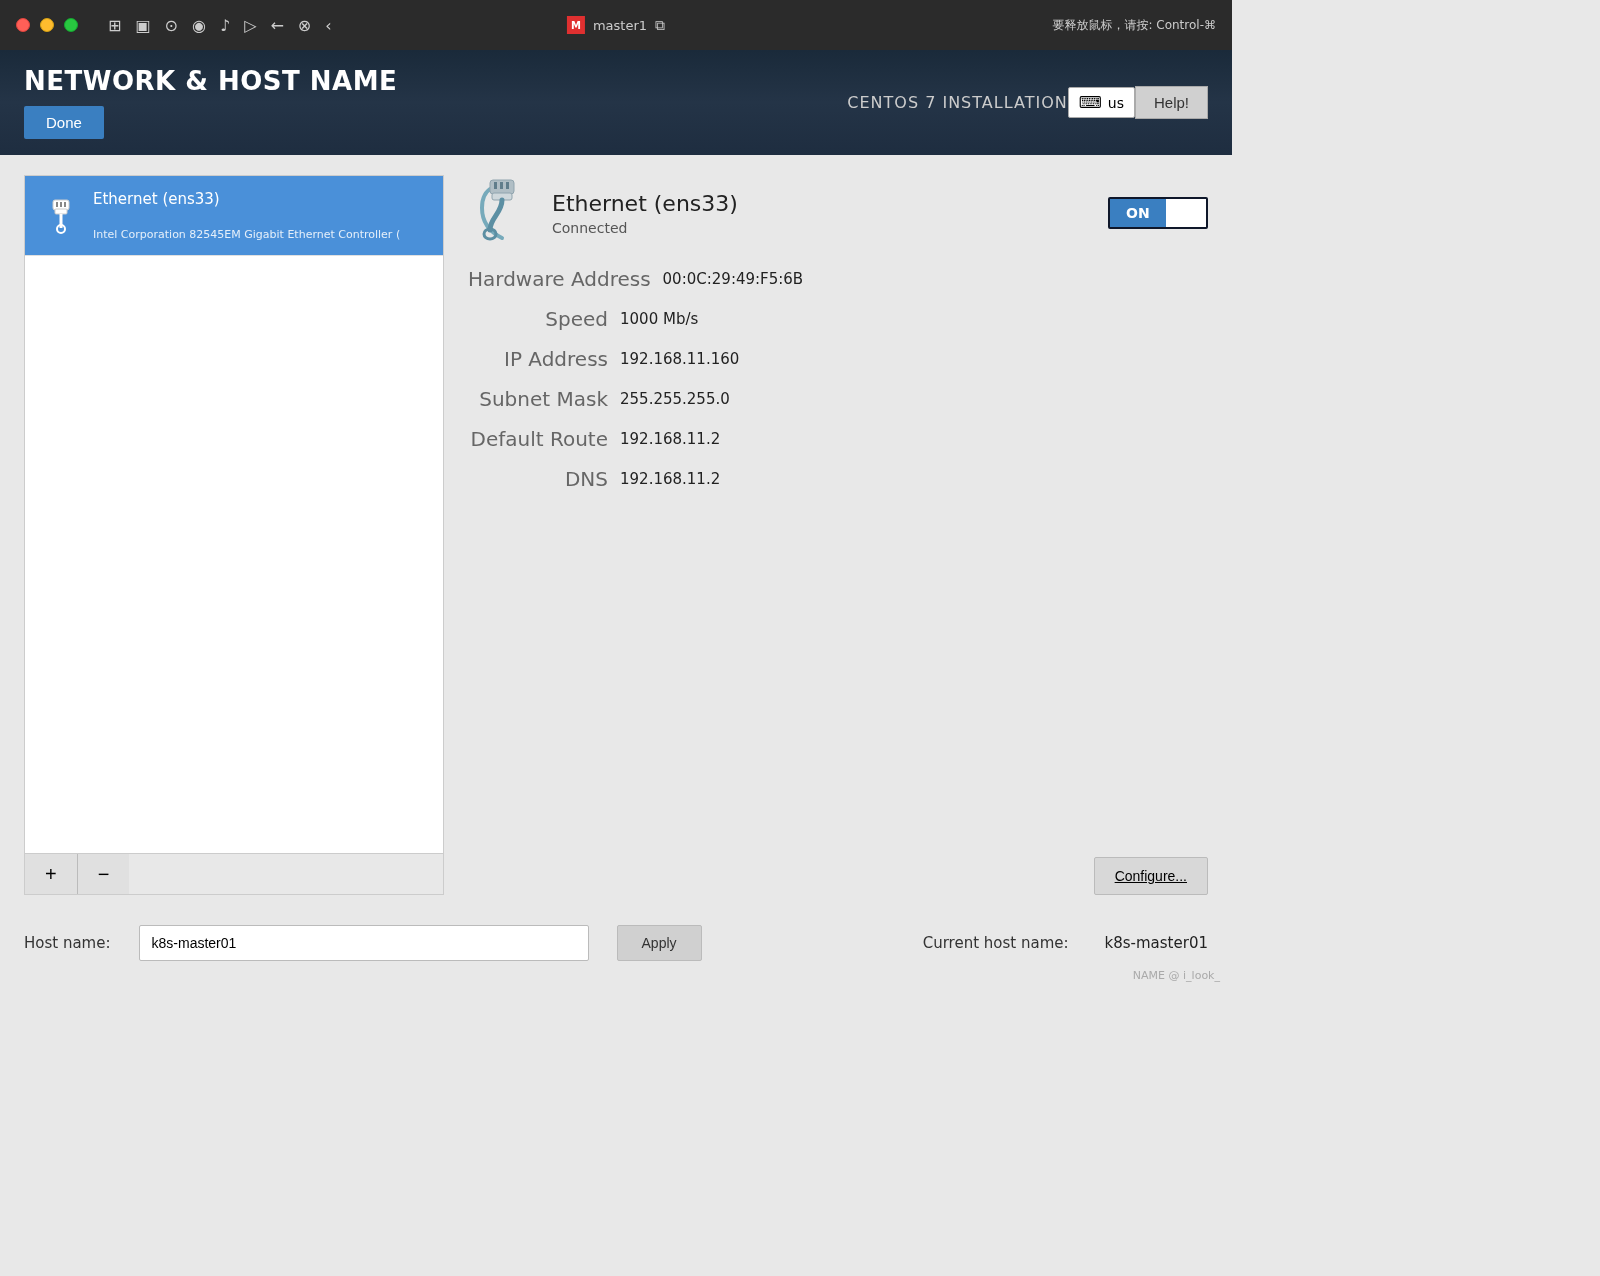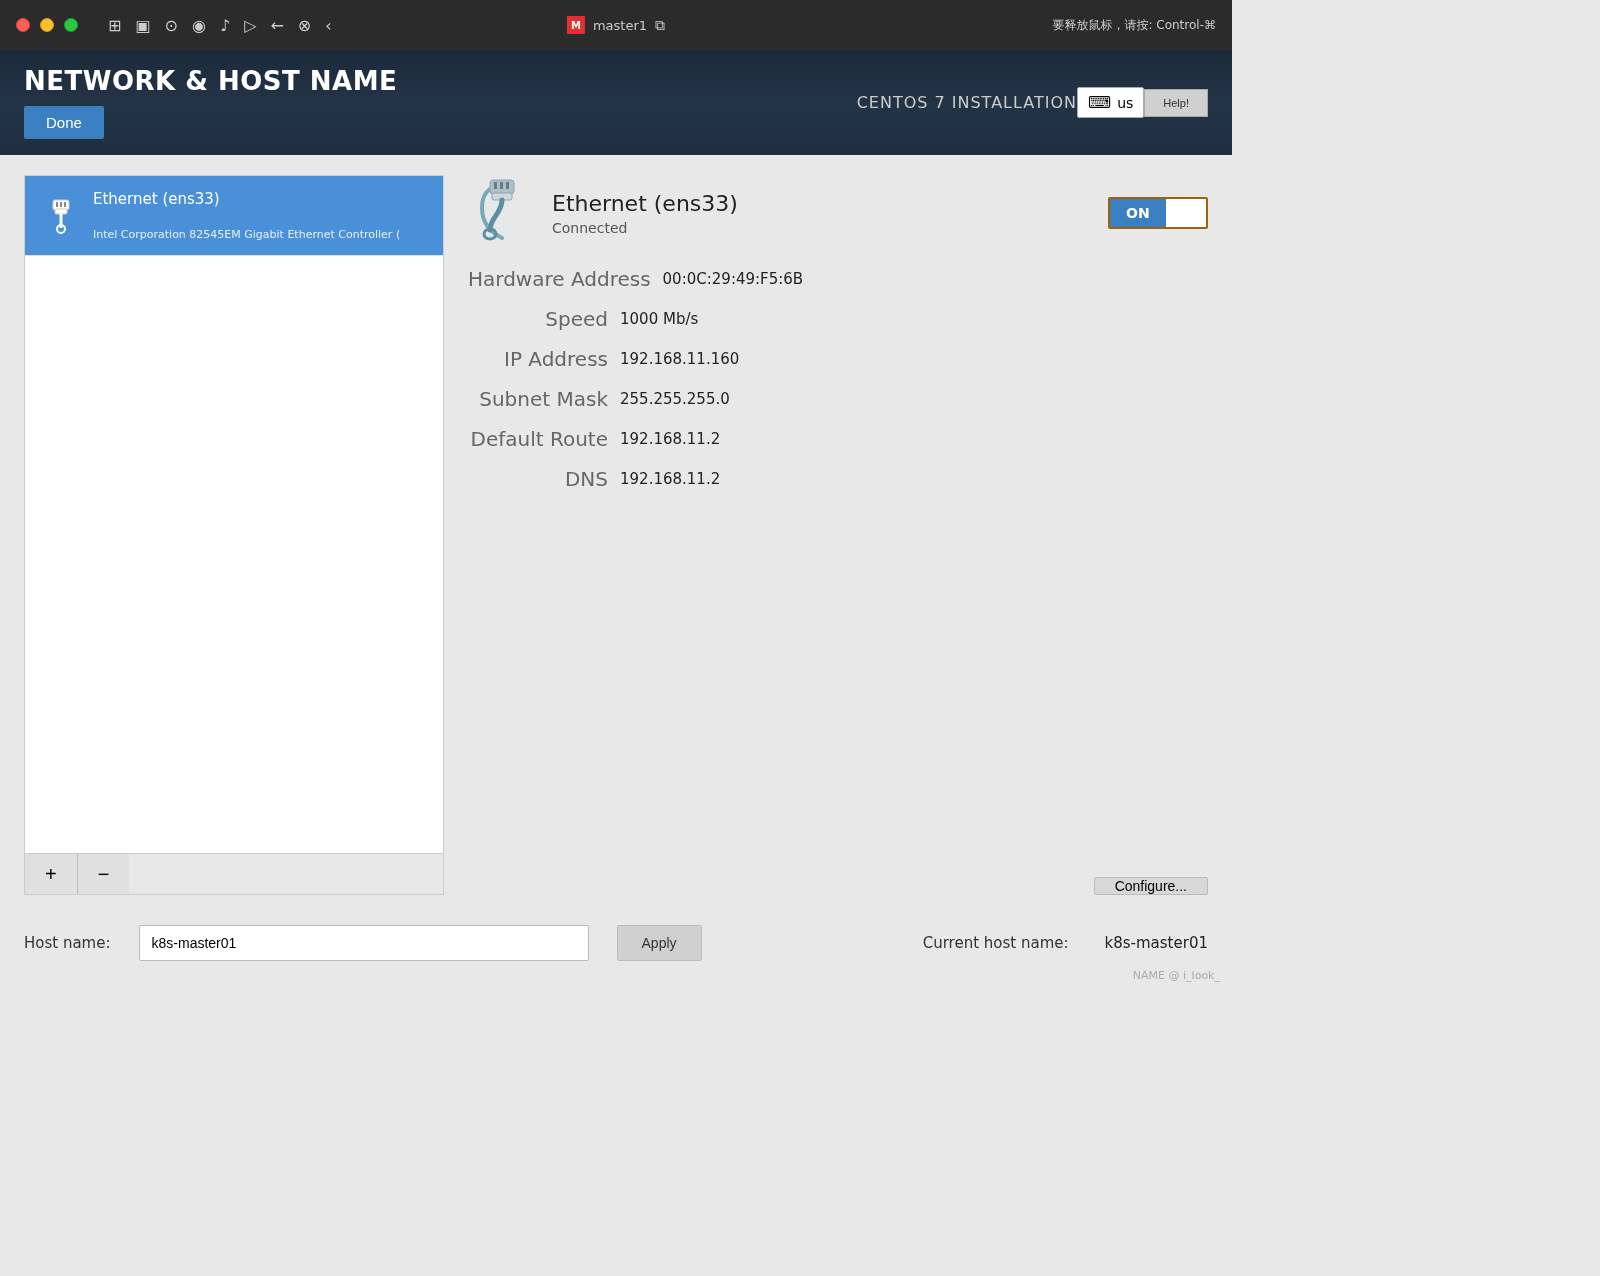--- a/index.html
+++ b/index.html
@@ -86,21 +86,21 @@
       border: 1px solid #aaa;
       padding: 5px 10px;
       border-radius: 2px;
       font-size: 14px;
     }
     .keyboard-icon { font-size: 16px; }
     .help-btn {
       background: #d0d0d0;
       border: 1px solid #aaa;
       padding: 7px 18px;
-      font-size: 11px;
+      font-size: 15px;
       cursor: pointer;
       border-radius: 0;
       color: #333;
       text-align: center;
     }
 
     
     .main-content {
       background: #e8e8e8;
       padding: 20px 24px;
@@ -190,21 +190,21 @@
     .device-status {
       font-size: 14px;
       color: #555;
       margin-top: 4px;
     }
     .toggle-container {
       margin-left: auto;
     }
     .toggle-switch {
       display: flex;
-      border: 2px solid #a16207;
+      border: 2px solid #0f172a;
       border-radius: 2px;
       overflow: hidden;
       width: 100px;
     }
     .toggle-on {
       background: #3a7fc1;
       color: white;
       padding: 6px 16px;
       font-size: 14px;
       font-weight: bold;
@@ -238,26 +238,27 @@
     }
     .net-detail-value {
       color: #222;
       font-size: 15px;
       font-weight: 400;
     }
 
     .configure-btn {
       background: #d8d8d8;
       border: 1px solid #bbb;
-      padding: 0 20px;
+      padding: 10px 20px;
       font-size: 14px;
       cursor: pointer;
       border-radius: 2px;
       align-self: flex-end;
       margin-top: auto;
+      text-decoration: underline;
     }
 
     
     .footer {
       background: #e8e8e8;
       padding: 10px 24px 20px 24px;
       display: flex;
       align-items: center;
       gap: 28px;
     }

